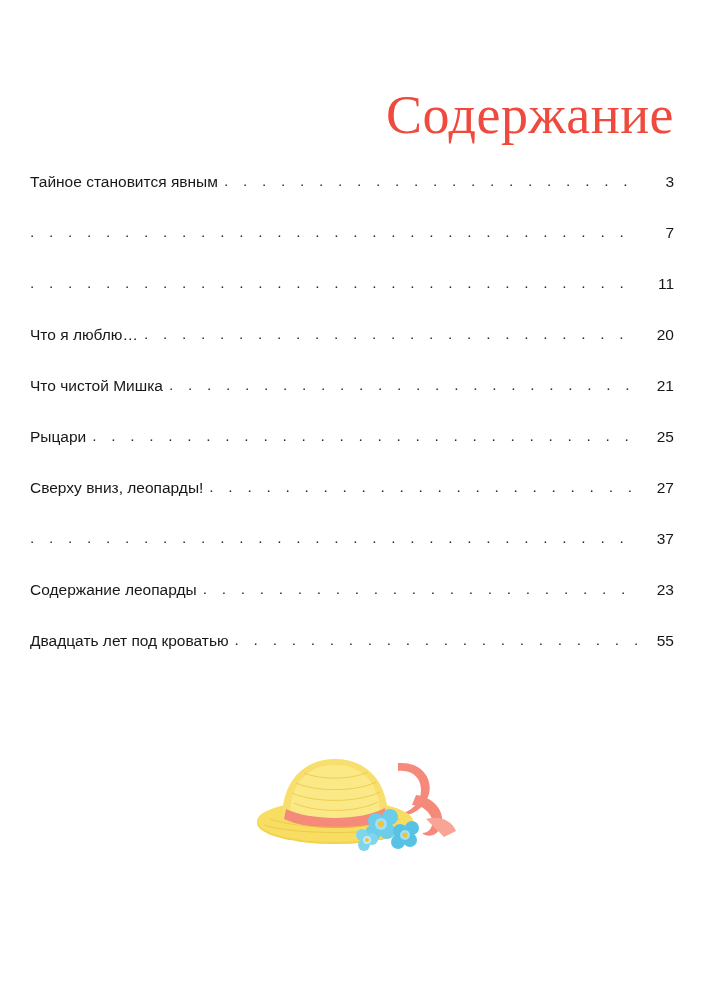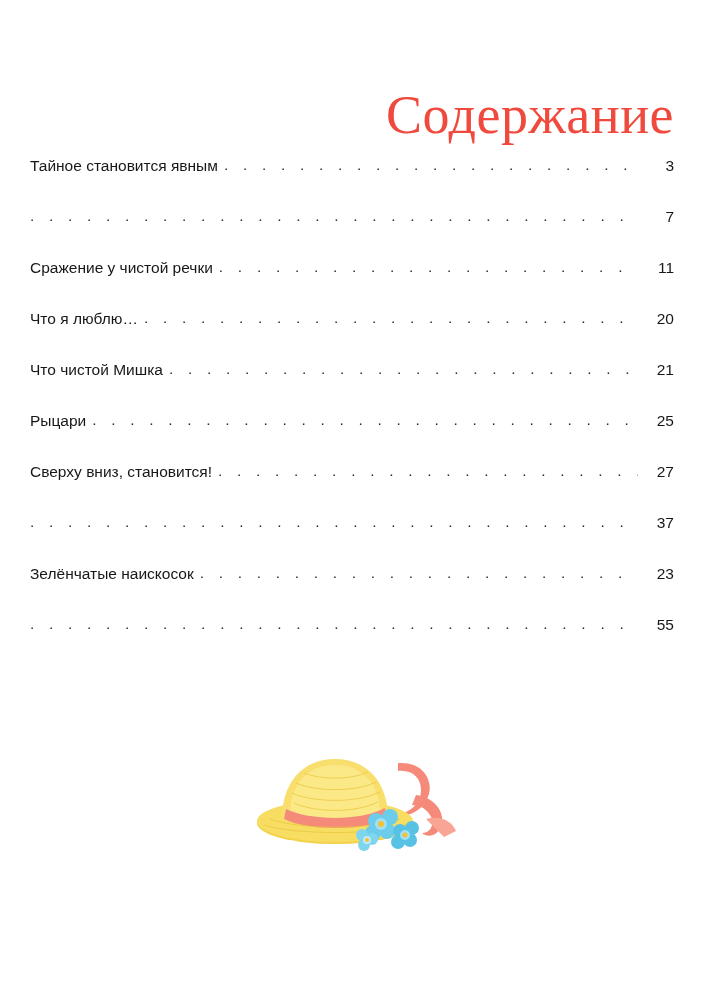--- a/index.html
+++ b/index.html
@@ -38,21 +38,21 @@
 
   .toc-list {
     position: absolute;
     top: 140px;
     left: 30px;
     right: 46px;
   }
 
   .toc-row {
     display: flex;
-    align-items: center;
+    align-items: flex-end;
     height: 51px;
     font-size: 15.5px;
     color: #171717;
   }
 
   .toc-row .entry-title {
     white-space: nowrap;
     flex: 0 0 auto;
     padding-right: 6px;
   }
@@ -101,21 +101,20 @@
       <span class="leader">. . . . . . . . . . . . . . . . . . . . . . . . . . . . . . . . . . . . . . . . . . . . . . . . . . . . . . . . . . . . . .</span>
       <span class="entry-page">3</span>
     </div>
 
     <div class="toc-row">
       <span class="leader">. . . . . . . . . . . . . . . . . . . . . . . . . . . . . . . . . . . . . . . . . . . . . . . . . . . . . . . . . . . . . .</span>
       <span class="entry-page">7</span>
     </div>
 
     <div class="toc-row">
-      <span class="entry-title">Сражение у чистой речки</span>
       <span class="leader">. . . . . . . . . . . . . . . . . . . . . . . . . . . . . . . . . . . . . . . . . . . . . . . . . . . . . . . . . . . . . .</span>
       <span class="entry-page">11</span>
     </div>
 
     <div class="toc-row">
       <span class="entry-title">Что я люблю…</span>
       <span class="leader">. . . . . . . . . . . . . . . . . . . . . . . . . . . . . . . . . . . . . . . . . . . . . . . . . . . . . . . . . . . . . .</span>
       <span class="entry-page">20</span>
     </div>
 
@@ -125,37 +124,38 @@
       <span class="entry-page">21</span>
     </div>
 
     <div class="toc-row">
       <span class="entry-title">Рыцари</span>
       <span class="leader">. . . . . . . . . . . . . . . . . . . . . . . . . . . . . . . . . . . . . . . . . . . . . . . . . . . . . . . . . . . . . .</span>
       <span class="entry-page">25</span>
     </div>
 
     <div class="toc-row">
-      <span class="entry-title">Сверху вниз, становится!</span>
+      <span class="entry-title">Сверху вниз, леопарды!</span>
       <span class="leader">. . . . . . . . . . . . . . . . . . . . . . . . . . . . . . . . . . . . . . . . . . . . . . . . . . . . . . . . . . . . . .</span>
       <span class="entry-page">27</span>
     </div>
 
     <div class="toc-row">
       <span class="leader">. . . . . . . . . . . . . . . . . . . . . . . . . . . . . . . . . . . . . . . . . . . . . . . . . . . . . . . . . . . . . .</span>
       <span class="entry-page">37</span>
     </div>
 
     <div class="toc-row">
-      <span class="entry-title">Зелёнчатые наискосок</span>
+      <span class="entry-title">Содержание леопарды</span>
       <span class="leader">. . . . . . . . . . . . . . . . . . . . . . . . . . . . . . . . . . . . . . . . . . . . . . . . . . . . . . . . . . . . . .</span>
       <span class="entry-page">23</span>
     </div>
 
     <div class="toc-row">
+      <span class="entry-title">Двадцать лет под кроватью</span>
       <span class="leader">. . . . . . . . . . . . . . . . . . . . . . . . . . . . . . . . . . . . . . . . . . . . . . . . . . . . . . . . . . . . . .</span>
       <span class="entry-page">55</span>
     </div>
 
   </div>
 
   <div class="ornament">
     <svg width="260" height="120" viewBox="0 0 260 120">
 
       <path d="M168 28 C196 26 206 50 196 66 C188 80 170 84 160 78

